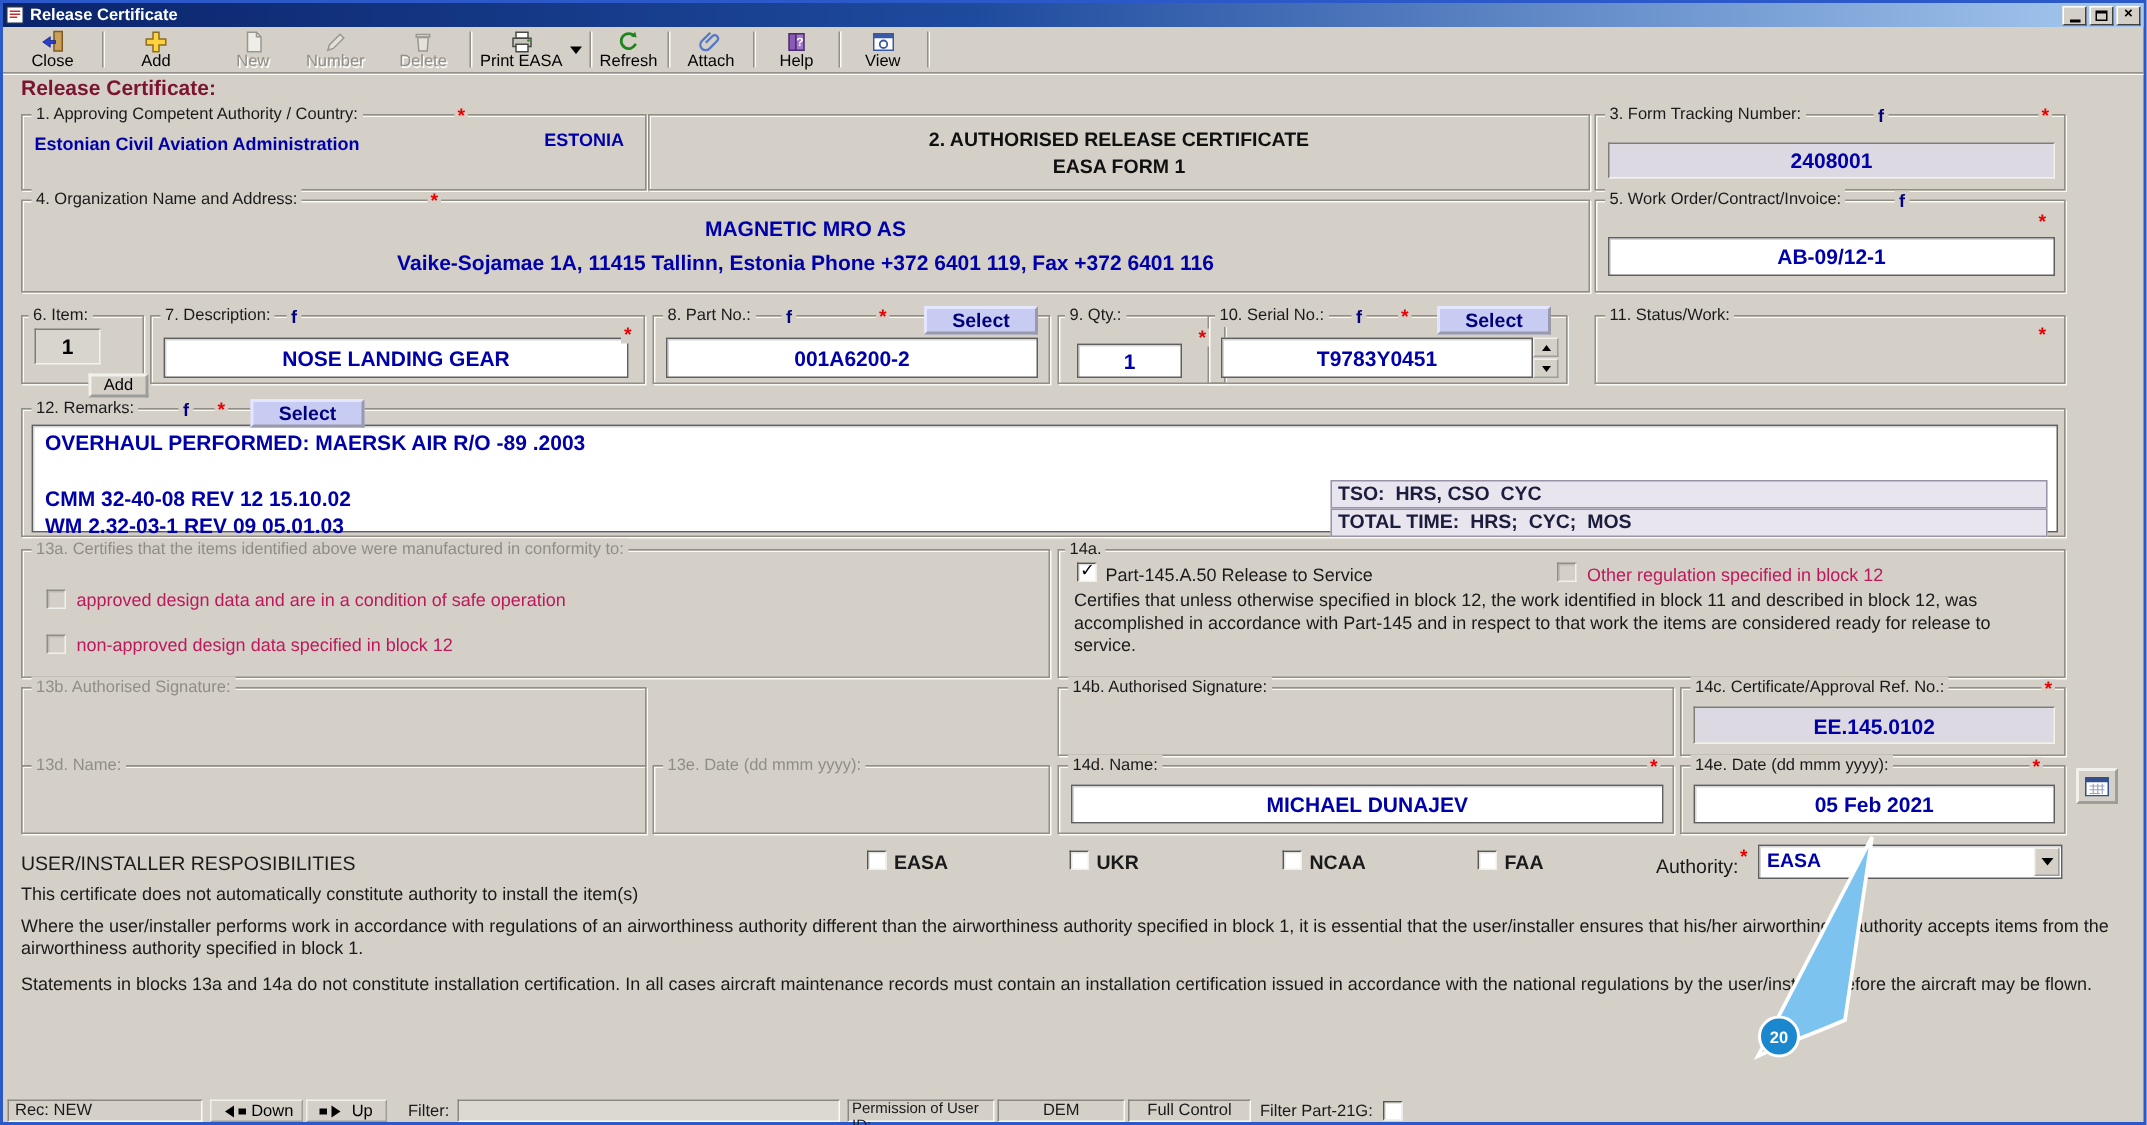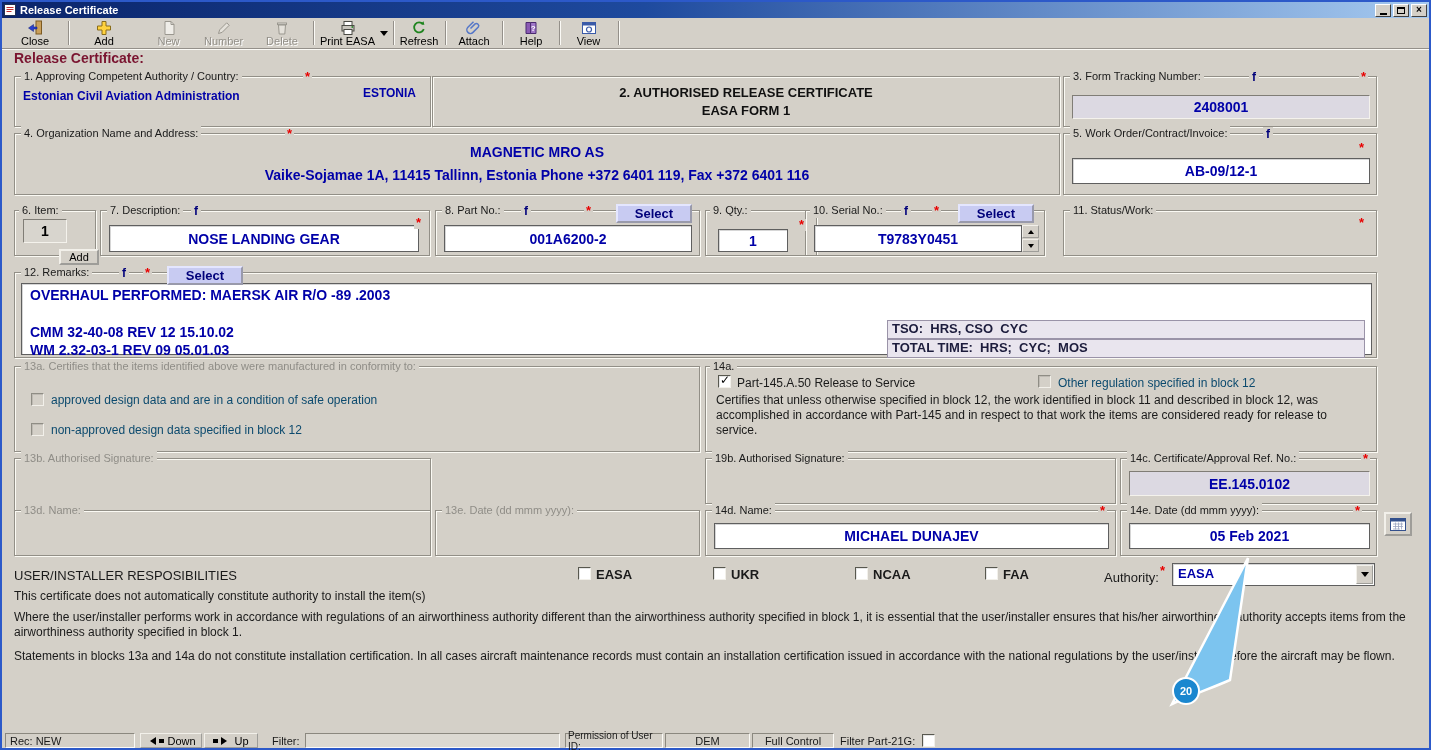--- a/index.html
+++ b/index.html
@@ -29,33 +29,33 @@
 .dbox{position:absolute;background:#dcd9e2;border:1px solid;border-color:#807d76 #f4f2ec #f4f2ec #807d76;display:flex;align-items:center;justify-content:center}
 .navy{color:#0000a8;font-weight:bold}
 .v14{font-size:14px}
 .certline{position:absolute;left:0;width:100%;text-align:center;font-size:13px;font-weight:bold;color:#101010}
 .selectbtn{position:absolute;background:#c8cbf2;border:2px outset #e4e6ff;color:#00007a;font-weight:bold;font-size:13px;display:flex;align-items:center;justify-content:center;z-index:3}
 .btn{position:absolute;background:#d4d0c8;border:2px outset #f2f0ea;display:flex;align-items:center;justify-content:center;font-size:11px;color:#000;z-index:3}
 .cb{position:absolute;width:13px;height:13px;background:#fff;border:1px solid;border-color:#58584f #f2f0ea #f2f0ea #58584f;box-shadow:inset 1px 1px 0 rgba(0,0,0,.1)}
 .cb.dis{background:#d4d0c8;border-color:#8f8d85 #f2f0ea #f2f0ea #8f8d85}
 .cb .ck{position:absolute;left:1px;top:-3px;font-size:12px;font-weight:bold;color:#000}
 .cblab{position:absolute;font-size:12px;color:#1a1a1a;white-space:nowrap}
-.cblab.gray{color:#0c4a6e}
+.cblab.gray{color:#be185d}
 .cblab.b13{font-size:13px;font-weight:bold}
 .para{position:absolute;font-size:12px;color:#1a1a1a;line-height:15px}
 .rline{position:absolute;font-size:14px;font-weight:bold;color:#0000a8;white-space:nowrap}
 .tso{position:absolute;background:#e9e5ee;border:1px solid #9a93a8;font-size:13px;font-weight:bold;color:#1c1c3c;display:flex;align-items:flex-start;white-space:pre;padding-left:4px}
 .combo{position:absolute;background:#fff;border:1px solid #5f5f5f;box-shadow:inset 1px 1px 0 rgba(90,90,90,.25)}
 .ctext{position:absolute;left:5px;top:2px;font-size:13px;font-weight:bold;color:#0000a8}
 .cbtn{position:absolute;right:1px;top:1px;bottom:1px;width:17px;background:#d4d0c8;border:1px outset #f2f0ea;display:flex;align-items:center;justify-content:center}
 .tri{width:0;height:0;border-left:4px solid transparent;border-right:4px solid transparent;border-top:5px solid #000}
 .spinb{position:absolute;left:0;width:17px;height:13px;background:#d4d0c8;border:1px outset #f2f0ea;display:flex;align-items:center;justify-content:center}
 .triu{width:0;height:0;border-left:3px solid transparent;border-right:3px solid transparent;border-bottom:4px solid #000}
 .trid{width:0;height:0;border-left:3px solid transparent;border-right:3px solid transparent;border-top:4px solid #000}
-.panel{position:absolute;height:15px;background:#d4d0c8;border:1px solid;border-color:#8b887f #fbfaf6 #fbfaf6 #8b887f;font-size:11px;display:flex;align-items:center}
+.panel{position:absolute;height:15px;background:#d4d0c8;border:1px solid;border-color:#8b887f #fbfaf6 #fbfaf6 #8b887f;font-size:11px;display:flex;}
 .sbtn{position:absolute;height:15px;background:#d4d0c8;border:1px outset #f2f0ea;display:flex;align-items:center;justify-content:center;gap:3px;font-size:11px;color:#000}
 .arrL{width:0;height:0;border:4px solid transparent;border-right:6px solid #000}
 .arrR{width:0;height:0;border:4px solid transparent;border-left:6px solid #000}
 .tail{width:5px;height:4px;background:#000}
 .lbl{position:absolute;font-size:11px;color:#1a1a1a;white-space:nowrap}
 .annot{position:absolute;z-index:9}
 </style>
 </head>
 <body>
 
@@ -299,21 +299,21 @@
     <span class="cblab" style="left:31px;top:9px">Part-145.A.50 Release to Service</span>
     <span class="cb dis" style="left:332px;top:8px"></span>
     <span class="cblab gray" style="left:352px;top:9px">Other regulation specified in block 12</span>
     <div class="para" style="left:10px;top:26px;width:652px">Certifies that unless otherwise specified in block 12, the work identified in block 11 and described in block 12, was accomplished in accordance with Part-145 and in respect to that work the items are considered ready for release to service.</div>
   </div>
 
   <div class="fs" style="left:14px;top:458px;width:417px;height:53px">
     <span class="leg gray" style="left:6px">13b. Authorised Signature:</span>
   </div>
   <div class="fs" style="left:705px;top:458px;width:411px;height:46px">
-    <span class="leg" style="left:6px">19b. Authorised Signature:</span>
+    <span class="leg" style="left:6px">14b. Authorised Signature:</span>
   </div>
   <div class="fs" style="left:1120px;top:458px;width:257px;height:46px">
     <span class="leg" style="left:6px">14c. Certificate/Approval Ref. No.:</span>
     <span class="star line" style="right:6px">*</span>
     <div class="dbox" style="left:8px;top:12px;width:241px;height:25px">
         <span class="navy v14">EE.145.0102</span>
       </div>
   </div>
 
   <div class="fs" style="left:14px;top:510px;width:417px;height:46px">

